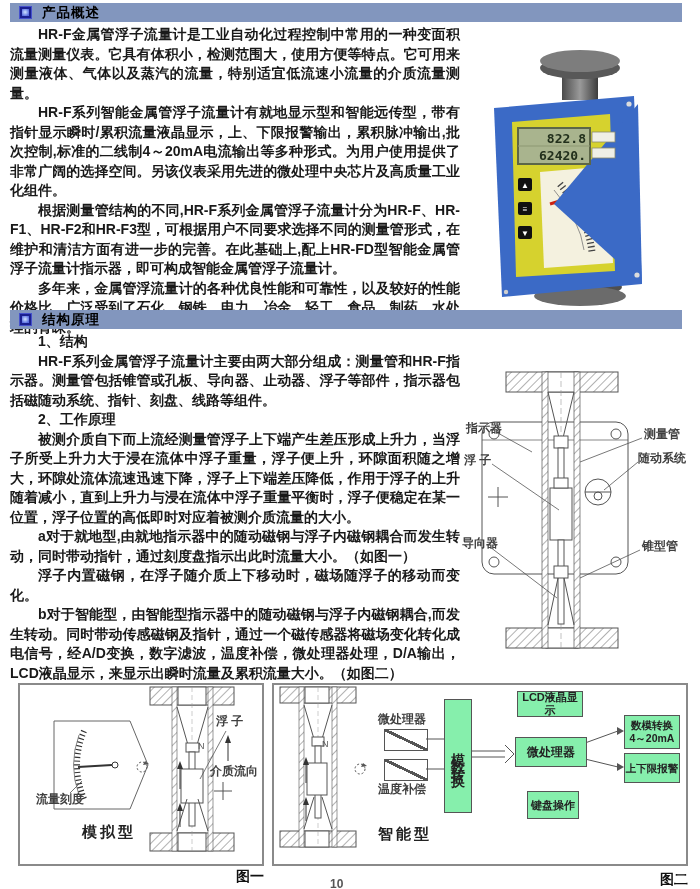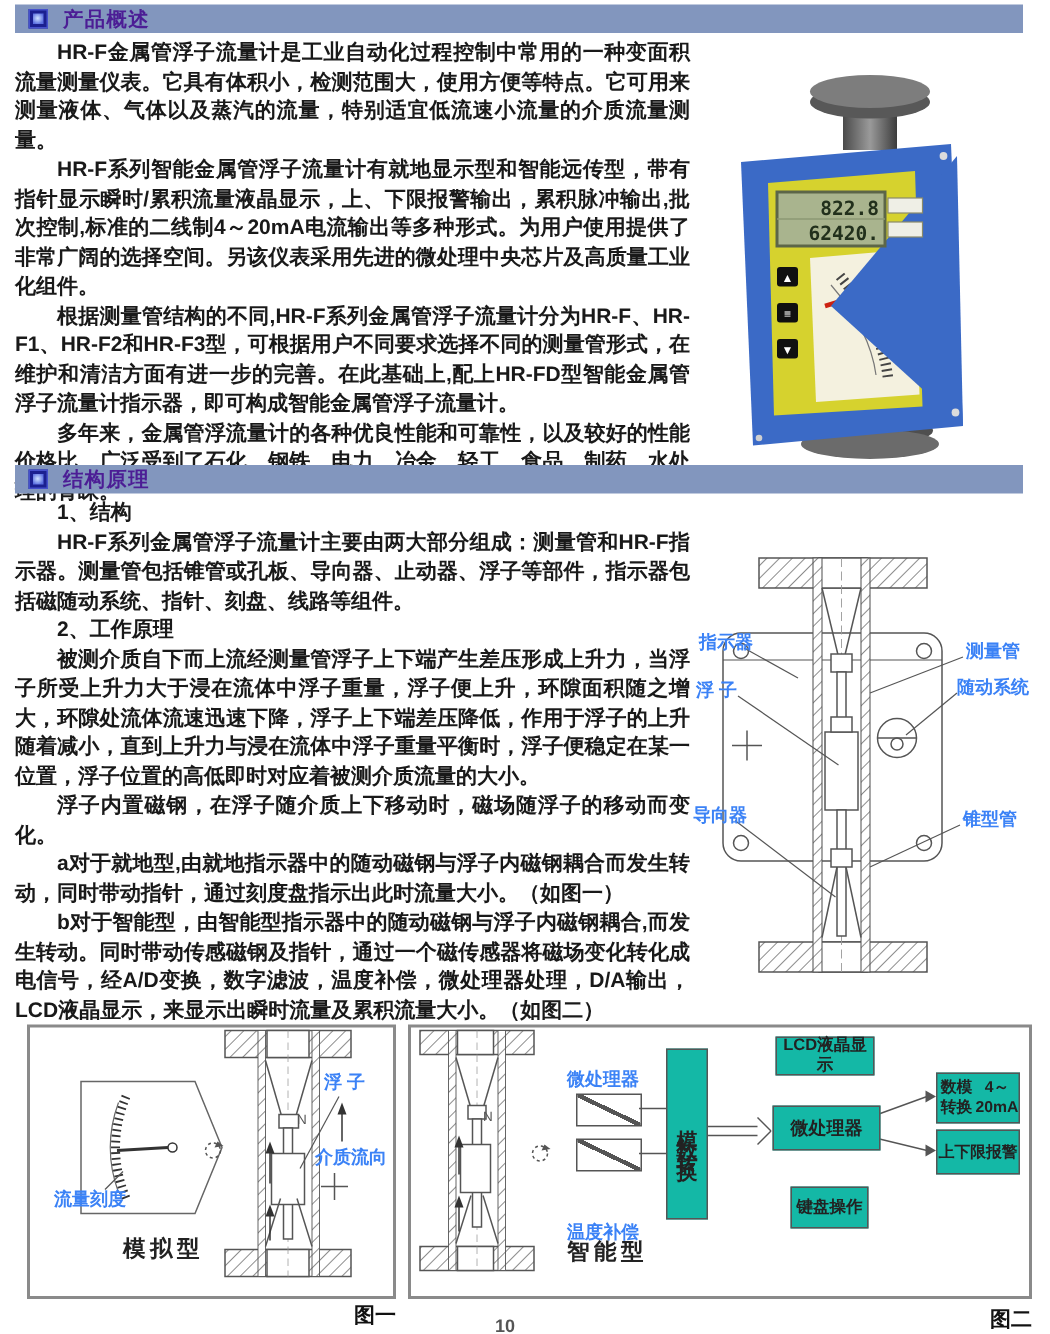--- a/index.html
+++ b/index.html
@@ -5,30 +5,30 @@
   html,body{margin:0;padding:0;background:#ffffff;}
   .page{position:relative;width:700px;height:889px;background:#fff;overflow:hidden;
         font-family:"Liberation Sans","DejaVu Sans",sans-serif;color:#1a1a1a;}
   
   .secbar{position:absolute;left:10px;width:672px;height:19px;background:#8296be;
           display:flex;align-items:center;box-sizing:border-box;padding-left:9px;}
   .secbar .sq{width:11px;height:11px;background:#1b2090;border:1px solid #4550cc;
               position:relative;flex:0 0 auto;}
   .secbar .sq::after{content:"";position:absolute;left:2px;top:2px;right:2px;bottom:2px;
               background:radial-gradient(circle at 45% 45%, #cfe4ff 0%, #5a6ee0 75%);}
-  .secbar .t{font-size:13.5px;font-weight:bold;color:#4c1d95;margin-left:10px;letter-spacing:1px;}
+  .secbar .t{font-size:13.5px;font-weight:bold;color:#000000;margin-left:10px;letter-spacing:1px;}
   
   .bodytext{position:absolute;left:10px;width:450px;font-size:14px;line-height:19.5px;
             font-weight:bold;text-align:justify;color:#191919;}
   .bodytext p{margin:0;text-indent:2em;}
   
   .figbox{position:absolute;border:2px solid #8a8a8a;background:#fff;box-sizing:border-box;}
   .figcap{position:absolute;font-size:14px;font-weight:bold;color:#111;text-align:right;}
-  .dlabel{position:absolute;font-size:12px;font-weight:bold;color:#3b82f6;white-space:nowrap;line-height:13px;}
-  .bbox{position:absolute;border:1px solid #555;background:#14b8a6;display:flex;align-items:center;
+  .dlabel{position:absolute;font-size:12px;font-weight:bold;color:#404040;white-space:nowrap;line-height:13px;}
+  .bbox{position:absolute;border:1px solid #555;background:#86efac;display:flex;align-items:center;
         justify-content:center;font-size:11px;font-weight:bold;color:#222;text-align:center;line-height:13px;}
   .diag{background:linear-gradient(to top right, transparent 46%, #555 46%, #555 54%, transparent 54%);}
   .vtext{writing-mode:vertical-lr;text-orientation:upright;letter-spacing:7px;font-size:14px;}
   .typelabel{position:absolute;font-size:15px;font-weight:bold;color:#222;letter-spacing:3px;}
   .pagenum{position:absolute;font-size:12px;color:#555;font-weight:bold;}
   svg{position:absolute;left:0;top:0;}
 </style>
 </head>
 <body>
 
@@ -98,22 +98,22 @@
   <div class="secbar" style="top:310px;">
     <span class="sq"></span>
     <span class="t">结构原理</span>
   </div>
 
   <div class="bodytext" style="top:332px;">
     <p>1、结构</p>
     <p>HR-F系列金属管浮子流量计主要由两大部分组成：测量管和HR-F指示器。测量管包括锥管或孔板、导向器、止动器、浮子等部件，指示器包括磁随动系统、指针、刻盘、线路等组件。</p>
     <p>2、工作原理</p>
     <p>被测介质自下而上流经测量管浮子上下端产生差压形成上升力，当浮子所受上升力大于浸在流体中浮子重量，浮子便上升，环隙面积随之增大，环隙处流体流速迅速下降，浮子上下端差压降低，作用于浮子的上升随着减小，直到上升力与浸在流体中浮子重量平衡时，浮子便稳定在某一位置，浮子位置的高低即时对应着被测介质流量的大小。</p>
+    <p>a对于就地型,由就地指示器中的随动磁钢与浮子内磁钢耦合而发生转动，同时带动指针，通过刻度盘指示出此时流量大小。（如图一）</p>
     <p>浮子内置磁钢，在浮子随介质上下移动时，磁场随浮子的移动而变化。</p>
-    <p>a对于就地型,由就地指示器中的随动磁钢与浮子内磁钢耦合而发生转动，同时带动指针，通过刻度盘指示出此时流量大小。（如图一）</p>
     <p>b对于智能型，由智能型指示器中的随动磁钢与浮子内磁钢耦合,而发生转动。同时带动传感磁钢及指针，通过一个磁传感器将磁场变化转化成电信号，经A/D变换，数字滤波，温度补偿，微处理器处理，D/A输出，LCD液晶显示，来显示出瞬时流量及累积流量大小。（如图二）</p>
   </div>
 
   <div style="position:absolute;left:462px;top:370px;width:238px;height:295px;">
     <svg width="238" height="295" viewBox="0 0 238 295">
       <defs>
         <pattern id="hatchS" width="6" height="6" patternTransform="rotate(45)" patternUnits="userSpaceOnUse">
           <rect width="6" height="6" fill="#fff"></rect>
             <line x1="0" y1="0" x2="0" y2="6" stroke="#666" stroke-width="1"></line>
         </pattern>
@@ -268,27 +268,27 @@
       <line x1="231" y1="78" x2="240" y2="69" stroke="#555"></line>
 
       <line x1="311" y1="58" x2="344" y2="46" stroke="#555"></line>
       <polygon points="343,42 343,50 350,46" fill="#555"></polygon>
       <line x1="311" y1="74" x2="344" y2="82" stroke="#555"></line>
       <polygon points="343,78 343,86 350,82" fill="#555"></polygon>
     </svg>
     <div class="dlabel" style="left:104px;top:28px;">微处理器</div>
     <div class="bbox diag" style="left:110px;top:44px;width:42px;height:20px;"></div>
     <div class="bbox diag" style="left:110px;top:74px;width:42px;height:20px;"></div>
-    <div class="dlabel" style="left:104px;top:98px;margin-top:32px;">温度补偿</div>
+    <div class="dlabel" style="left:104px;top:98px;">温度补偿</div>
     <div class="bbox" style="left:170px;top:14px;width:26px;height:112px;">
       <span class="vtext">模数转换</span>
     </div>
     <div class="bbox" style="left:241px;top:52px;width:70px;height:28px;font-size:12px;">微处理器</div>
     <div class="bbox" style="left:243px;top:6px;width:64px;height:24px;">LCD液晶显示</div>
-    <div class="bbox" style="left:350px;top:30px;width:54px;height:32px;font-size:10.5px;flex-direction:row;">
+    <div class="bbox" style="left:350px;top:30px;width:54px;height:32px;font-size:10.5px;flex-direction:column;">
       <span>数模转换</span>
       <span>4～20mA</span>
     </div>
     <div class="bbox" style="left:350px;top:68px;width:54px;height:28px;font-size:10.5px;">上下限报警</div>
     <div class="bbox" style="left:253px;top:106px;width:50px;height:26px;">键盘操作</div>
     <div class="typelabel" style="left:104px;top:140px;">智能型</div>
   </div>
   <div class="figcap" style="left:272px;top:871px;width:416px;">图二</div>
 
   <div class="pagenum" style="left:330px;top:877px;">10</div>

